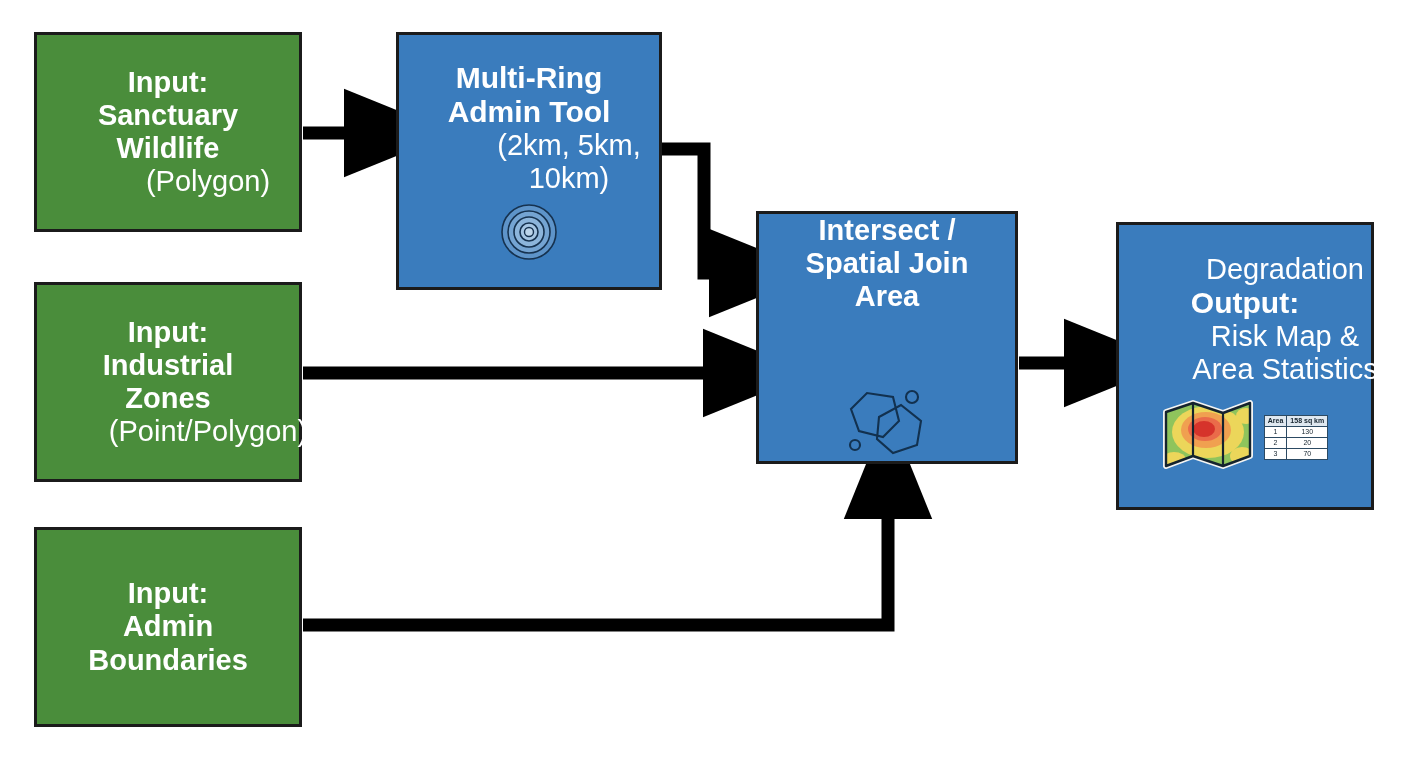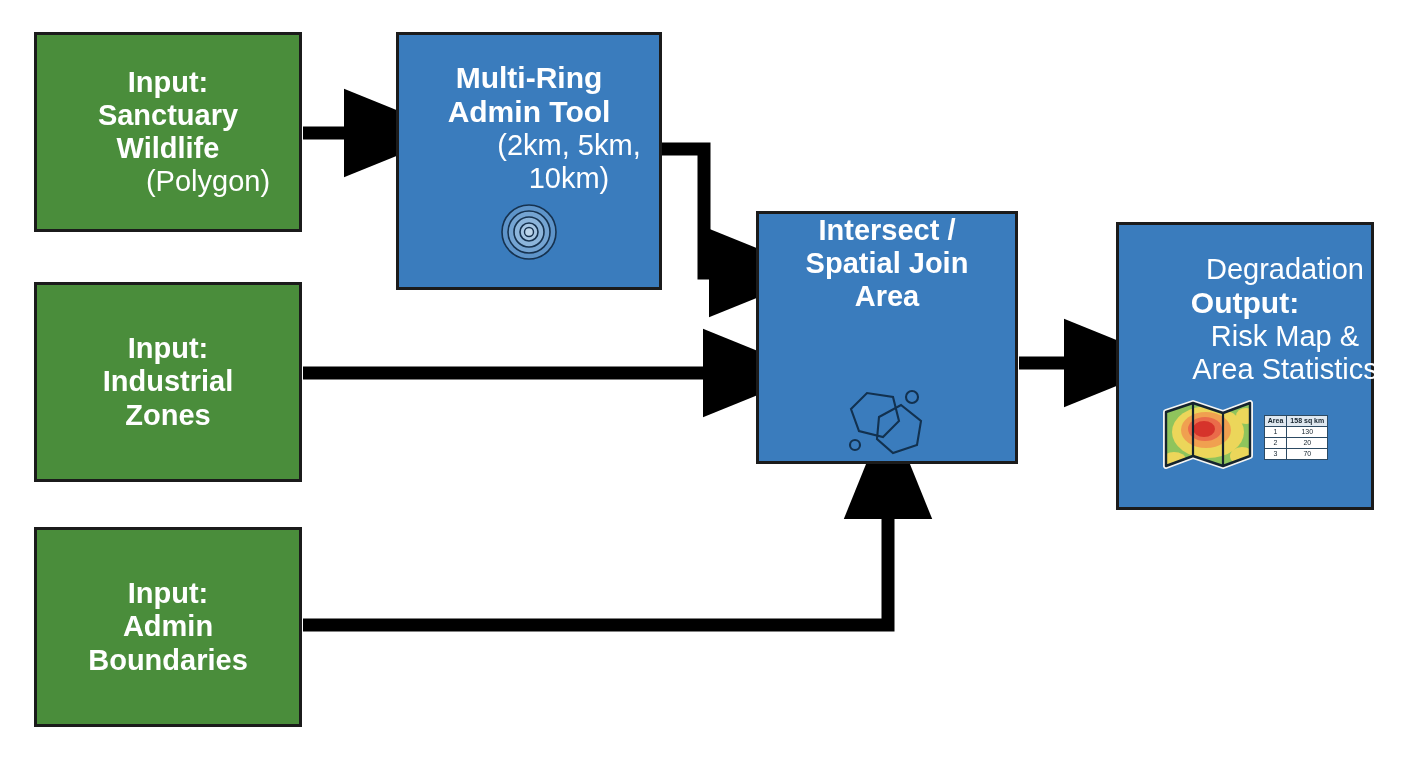--- a/index.html
+++ b/index.html
@@ -96,20 +96,21 @@
       <span class="ln b">Wildlife</span>
       <span class="ln r">(Polygon)</span>
     </div>
   </div>
 
   <div id="n-industrial" class="node green">
     <div class="node-text">
       <span class="ln b">Input:</span>
       <span class="ln b">Industrial</span>
       <span class="ln b">Zones</span>
+      <span class="ln r">(Point/Polygon)</span>
     </div>
   </div>
 
   <div id="n-admin" class="node green">
     <div class="node-text">
       <span class="ln b">Input:</span>
       <span class="ln b">Admin</span>
       <span class="ln b">Boundaries</span>
     </div>
   </div>

